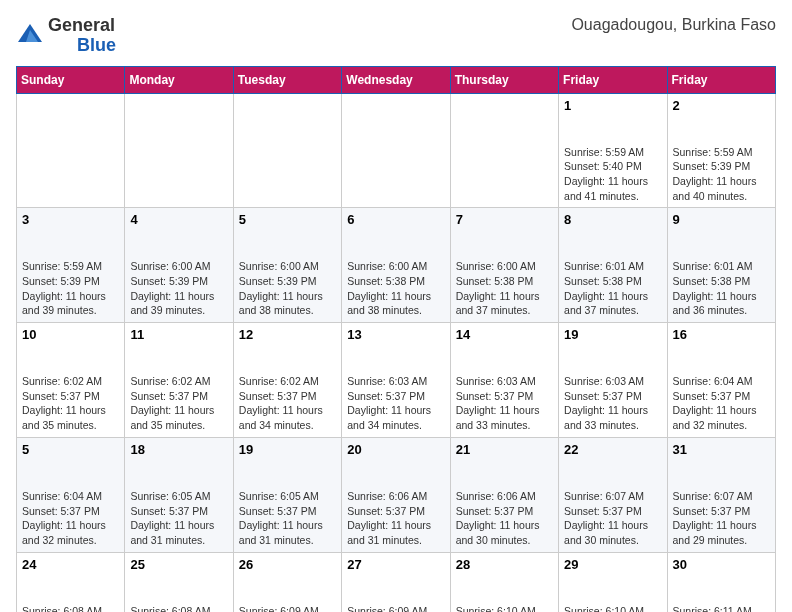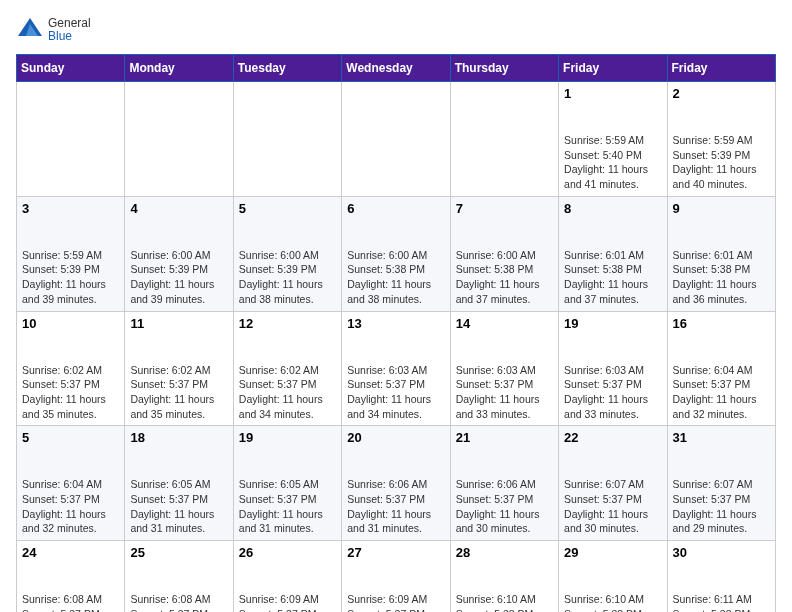--- a/index.html
+++ b/index.html
@@ -15,26 +15,26 @@
       justify-content: space-between;
       align-items: flex-start;
       margin-bottom: 10px;
     }
     .logo {
       display: flex;
       align-items: center;
       gap: 4px;
     }
     .logo-text {
-      font-size: 12px;
-      font-weight: normal;
+      font-size: 18px;
+      font-weight: bold;
       line-height: 1.1;
     }
     .logo-text .general { color: #333; }
-    .logo-text .blue { color: #1a5fb4; }
+    .logo-text .blue { color: #1a5fb4; margin-left: 29px; }
     .logo-icon {
       width: 28px;
       height: 28px;
     }
     .title-block {
       text-align: right;
     }
     .month-title {
       font-size: 32px;
       font-weight: normal;
@@ -43,21 +43,21 @@
     .location {
       font-size: 16px;
       color: #444;
     }
     .calendar {
       width: 100%;
       border-collapse: collapse;
       font-size: 11px;
     }
     .calendar thead th {
-      background: #4c1d95;
+      background: #be185d;
       color: #fff;
       padding: 6px 4px;
       text-align: left;
       font-size: 12px;
       font-weight: bold;
       border: 1px solid #1a5fb4;
     }
     .calendar tbody td {
       border: 1px solid #ccc;
       vertical-align: top;
@@ -94,20 +94,21 @@
     <svg class="logo-icon" viewBox="0 0 28 28">
       <polygon points="14,2 26,20 2,20" fill="#1a5fb4"></polygon>
       <polygon points="14,8 22,20 10,20" fill="#4a90d9"></polygon>
     </svg>
     <div class="logo-text">
       <div class="general">General</div>
       <div class="blue">Blue</div>
     </div>
   </div>
   <div class="title-block">
+    <div class="location">Ouagadougou, Burkina Faso</div>
   </div>
 </div>
 
 <table class="calendar">
   <thead>
     <tr>
     <th>Sunday</th>
         <th>Monday</th>
         <th>Tuesday</th>
         <th>Wednesday</th>

